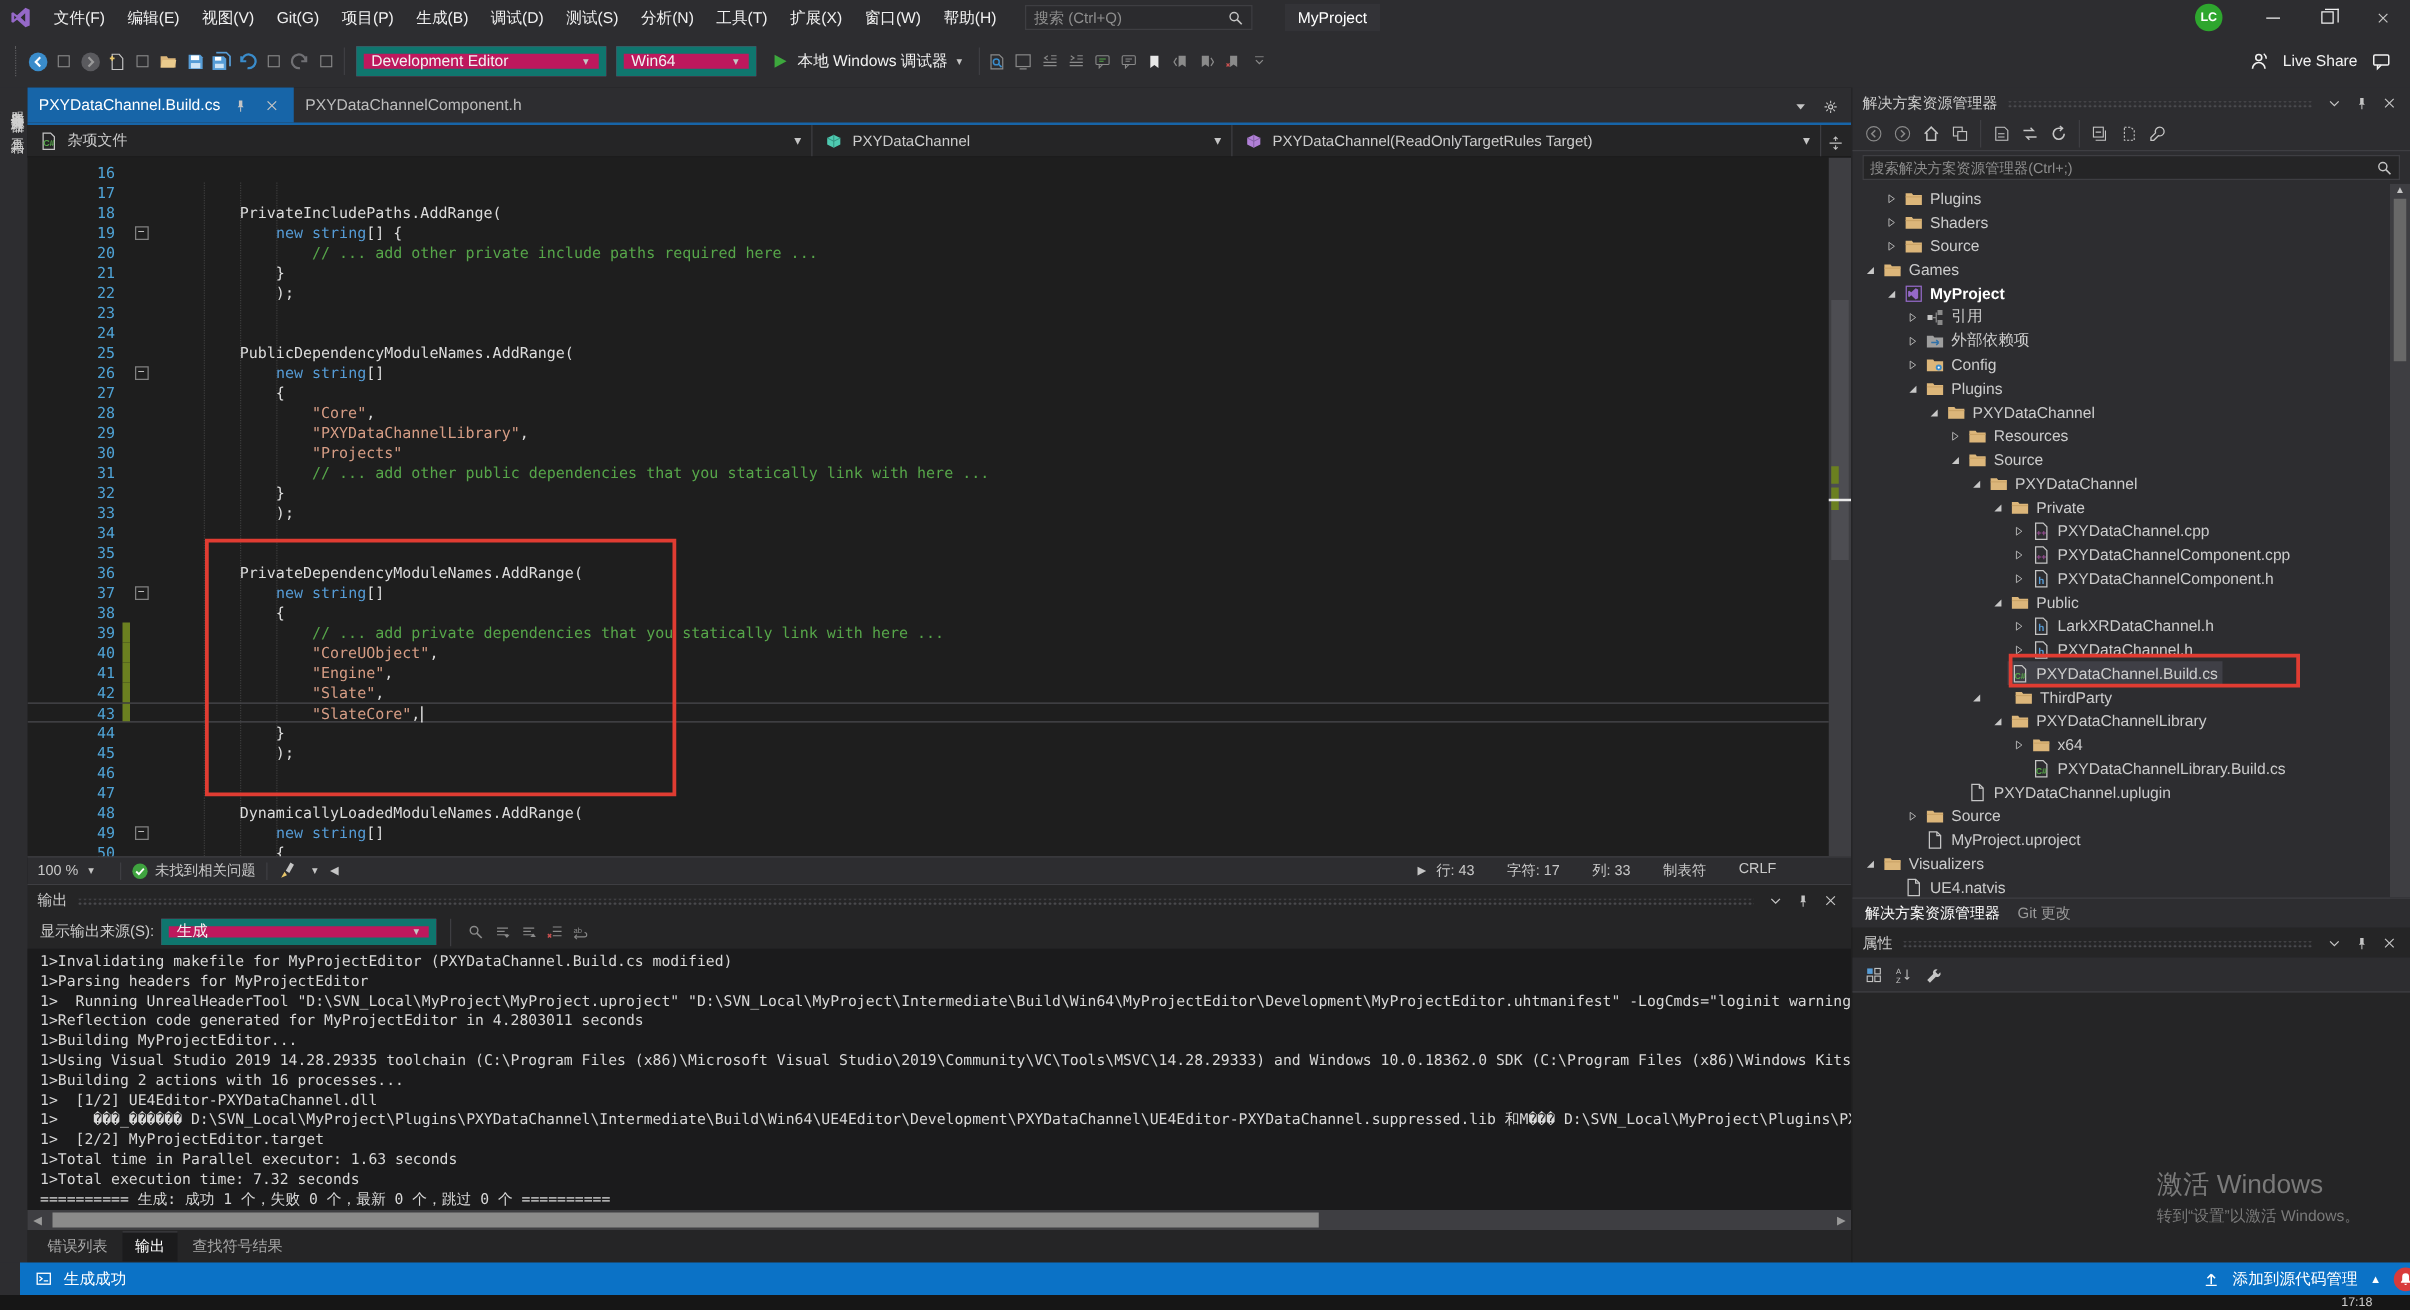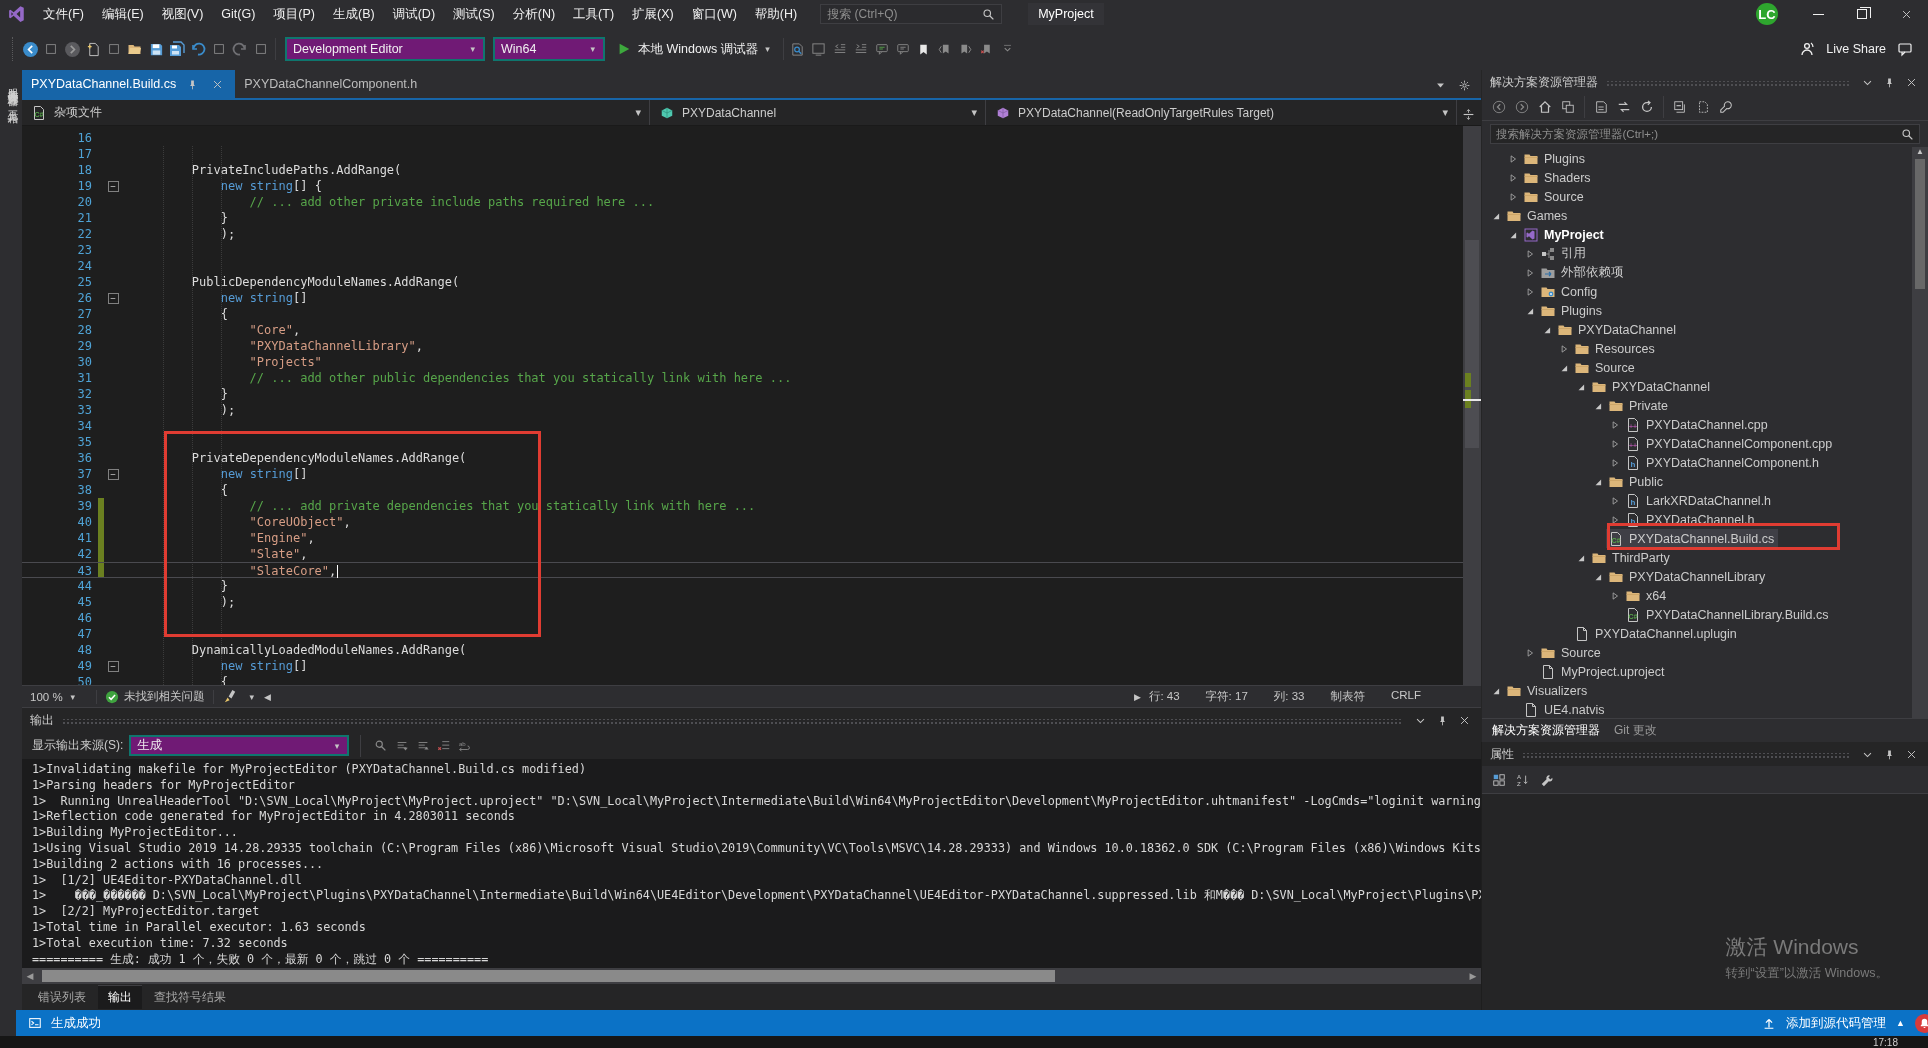--- a/index.html
+++ b/index.html
@@ -14,35 +14,35 @@
   .titlebar { position:absolute; left:0; top:0; width:1928px; height:28px; background:#2D2D30;
     display:flex; align-items:center; }
   .vslogo { width:34px; height:28px; display:flex; align-items:center; justify-content:center; }
   .menus { display:flex; height:28px; align-items:center; }
   .menuitem { padding:0 9px; height:28px; line-height:28px; color:#F1F1F1; cursor:default; }
   .tsearch { width:182px; height:20px; background:#2B2B2E; border:1px solid #3E3E42; margin-left:14px;
     display:flex; align-items:center; padding:0 6px; color:#8E8E8E; }
   .tsearch span.ph { flex:1; font-size:12px; }
   .wintitle { margin-left:26px; padding:4px 10px; background:#333337; color:#FFFFFF; font-size:12.5px; }
   .tb-spacer { flex:1; }
-  .avatar { width:22px; height:22px; border-radius:50%; background:#2EA62E; color:#fff; font-size:13px;
+  .avatar { width:22px; height:22px; border-radius:50%; background:#2EA62E; color:#fff; font-size:10px;
     font-weight:bold; display:flex; align-items:center; justify-content:center; margin-right:18px; }
   .winbtn { width:44px; height:28px; display:flex; align-items:center; justify-content:center; }
   .min-shape { width:11px; border-bottom:1px solid #F1F1F1; display:inline-block; }
   .restore-shape { width:10px; height:10px; border:1px solid #F1F1F1; position:relative; display:inline-block; }
   .restore-shape:before { content:""; position:absolute; left:2px; top:-3px; width:10px; height:10px;
     border-top:1px solid #F1F1F1; border-right:1px solid #F1F1F1; }
 
   
   .toolbar { position:absolute; left:0; top:28px; width:1928px; height:42px; background:#2D2D30;
     display:flex; align-items:center; padding-left:8px; }
   .tbgrip { width:5px; height:24px; border-left:1px dotted #5A5A5C; margin:0 4px; }
   .tbsep { width:1px; height:22px; background:#3E3E42; margin:0 5px; }
   .tbgroup { display:flex; align-items:center; gap:3px; }
-  .combo { height:24px; background:#701a75; border:2px solid #0f766e; color:#F1F1F1; display:flex;
+  .combo { height:24px; background:#be185d; border:6px solid #0f766e; color:#F1F1F1; display:flex;
     align-items:center; padding:0 6px; font-size:12.5px; }
   .combo .cval { flex:1; }
   .combo-cfg { width:200px; margin:0 4px; }
   .combo-plat { width:112px; margin:0 4px; }
   .runbtn { display:flex; align-items:center; gap:5px; padding:0 6px; height:26px; color:#F1F1F1; }
   .caret { color:#C5C5C5; font-size:9px; padding:0 2px; }
   .tb-right { margin-left:auto; display:flex; align-items:center; gap:10px; padding-right:14px; color:#F1F1F1; }
 
   
   .leftstrip { position:absolute; left:0; top:70px; width:22px; height:940px; background:#2D2D30; }
@@ -1245,21 +1245,21 @@
             <span class="rowinner sel">
               <span class="ico">
                 <svg width="16" height="16" viewBox="0 0 16 16">
                   <path d="M3.5 1.5h6L12.5 4.5v10h-9z" fill="none" stroke="#C5C5C5"></path>
                   <text x="3.5" y="12" font-size="7" font-weight="bold" fill="#57A64A" font-family="sans-serif">C#</text>
                 </svg>
               </span>
               <span class="tlabel">PXYDataChannel.Build.cs</span>
             </span>
           </div>
-          <div class="trow" style="padding-left: 91px;">
+          <div class="trow" style="padding-left: 91px; gap: 20px;">
             <span class="arrow">
               <svg width="10" height="10" viewBox="0 0 16 16">
                 <path d="M13 4v9H4z" fill="#C8C8C8"></path>
               </svg>
             </span>
             <span class="rowinner">
               <span class="ico">
                 <svg width="16" height="16" viewBox="0 0 16 16">
                   <path d="M1.5 3.5h5l1 1.5h7v8h-13z" fill="#DCB67A"></path>
                   <path d="M1.5 6.5h13" stroke="#C9A265" stroke-width="0.8"></path>

